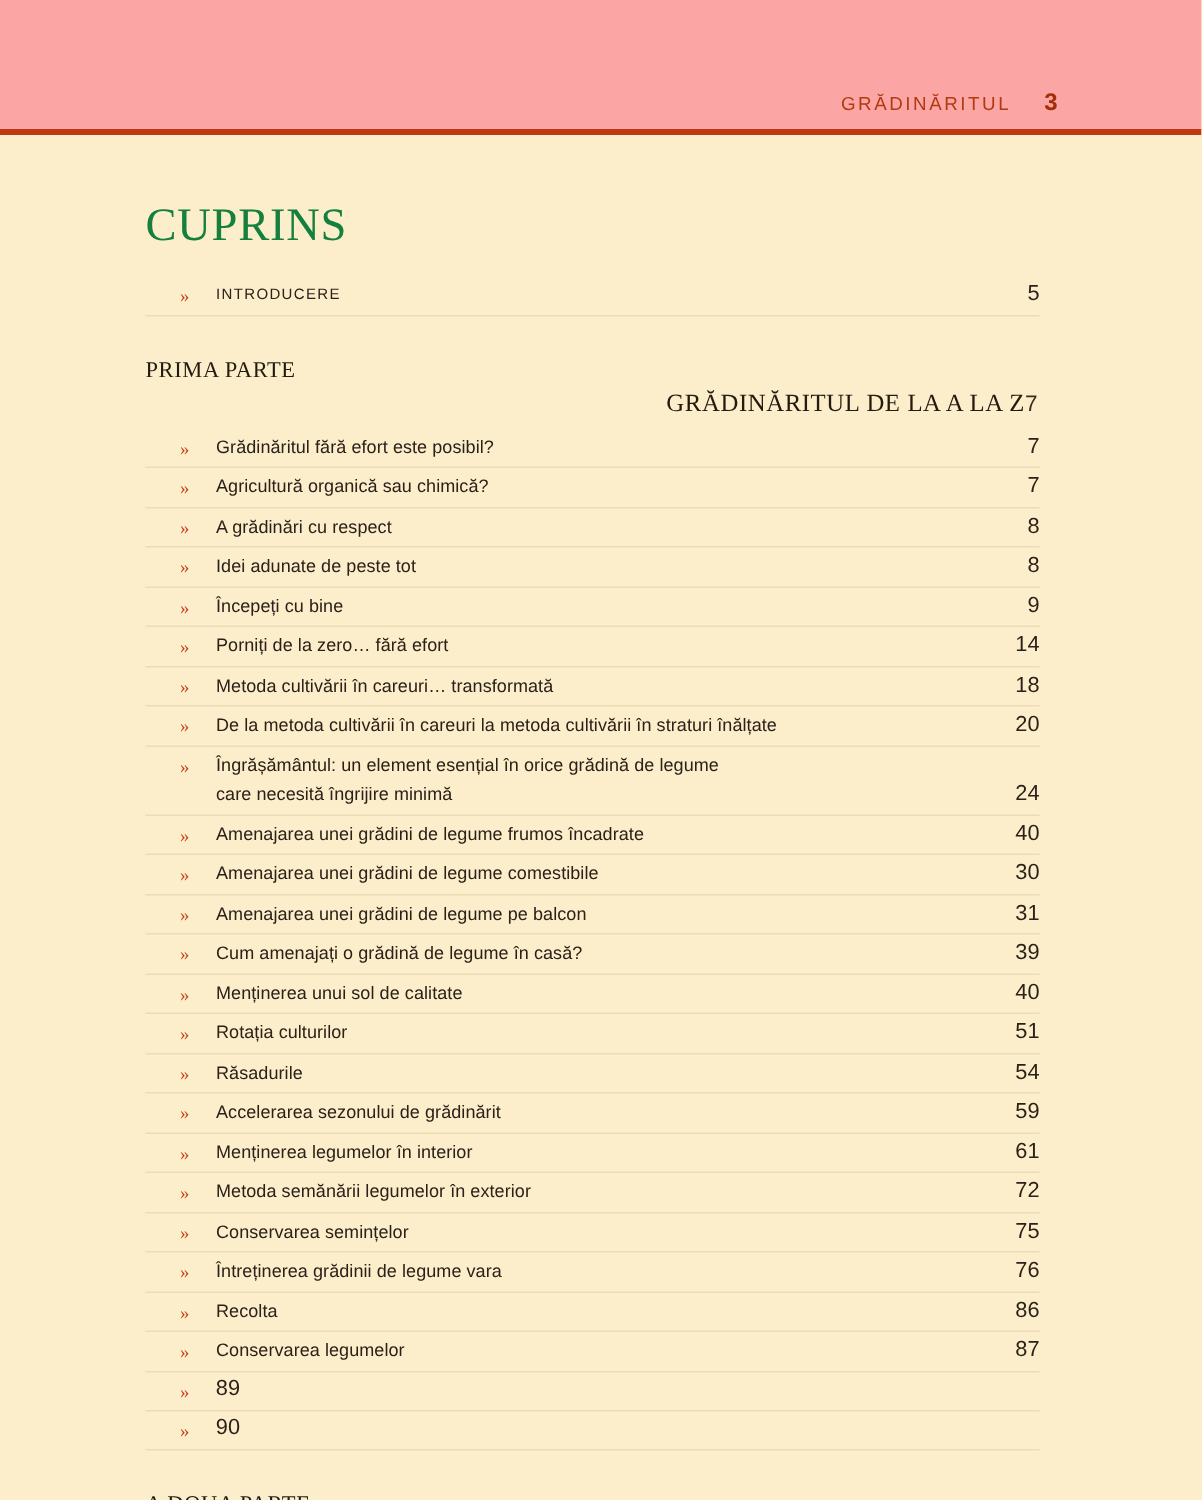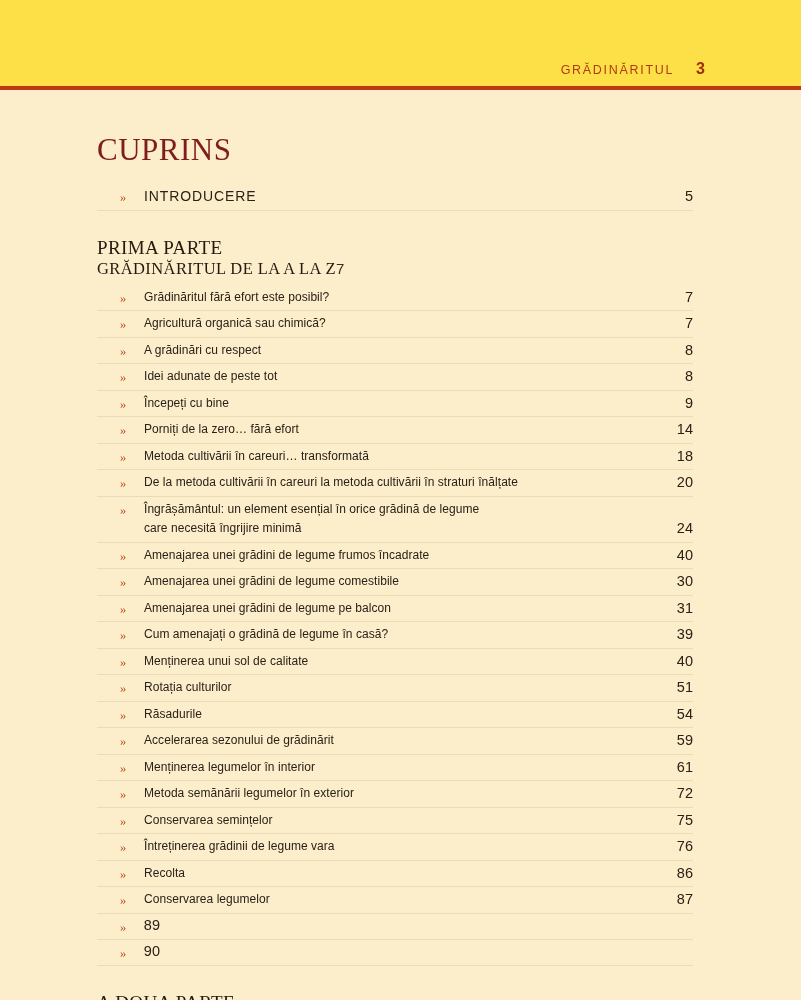--- a/index.html
+++ b/index.html
@@ -16,21 +16,21 @@
     position: relative;
   }
 
   
   .header-band {
     position: absolute;
     top: 0;
     left: 0;
     width: 801px;
     height: 86px;
-    background: #fde047;
+    background: #fca5a5;
     box-sizing: border-box;
   }
   .header-rule {
     position: absolute;
     top: 86px;
     left: 0;
     width: 801px;
     height: 4px;
     background: #C03811;
   }
@@ -66,47 +66,47 @@
     height: 910px;
   }
 
   .toc-title {
     position: absolute;
     left: 97px;
     top: 42px;
     font-family: "Liberation Serif", serif;
     font-size: 31px;
     letter-spacing: 0.5px;
-    color: #7f1d1d;
+    color: #15803d;
     margin: 0;
     font-weight: normal;
   }
 
   .toc-body {
     position: absolute;
     left: 97px;
     top: 94px;
     width: 596px;
   }
 
   
   .part-block {
     font-family: "Liberation Serif", serif;
     color: #231A10;
   }
   .part-kicker {
-    font-size: 19px;
+    font-size: 15px;
     letter-spacing: 0.4px;
     line-height: 21px;
     white-space: nowrap;
   }
   .part-main {
     display: flex;
     align-items: baseline;
-    justify-content: flex-start;
+    justify-content: flex-end;
     font-size: 16.5px;
     letter-spacing: 0.4px;
     line-height: 21px;
   }
   .part-main-label {
     white-space: nowrap;
   }
   .part-main-page {
     font-family: "Liberation Sans", sans-serif;
     font-size: 15px;
@@ -155,21 +155,21 @@
     font-size: 14.5px;
     line-height: 19.5px;
     color: #2A2118;
     text-align: right;
     min-width: 30px;
   }
 
   
   .entry.caps .entry-label {
     letter-spacing: 0.9px;
-    font-size: 14px;
+    font-size: 10px;
   }
 </style>
 </head>
 <body>
 
 <div class="header-band">
   <div class="header-inner">
     <span class="header-title">GRĂDINĂRITUL</span>
     <span class="header-pagenum">3</span>
   </div>

